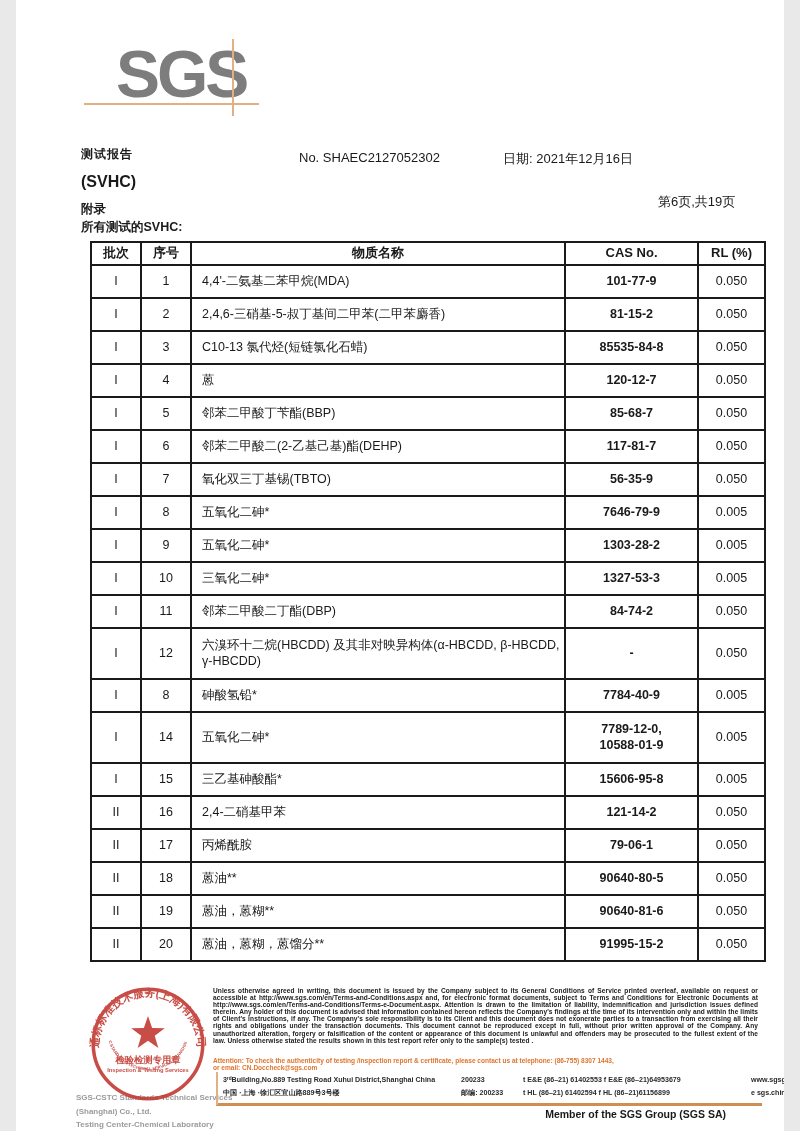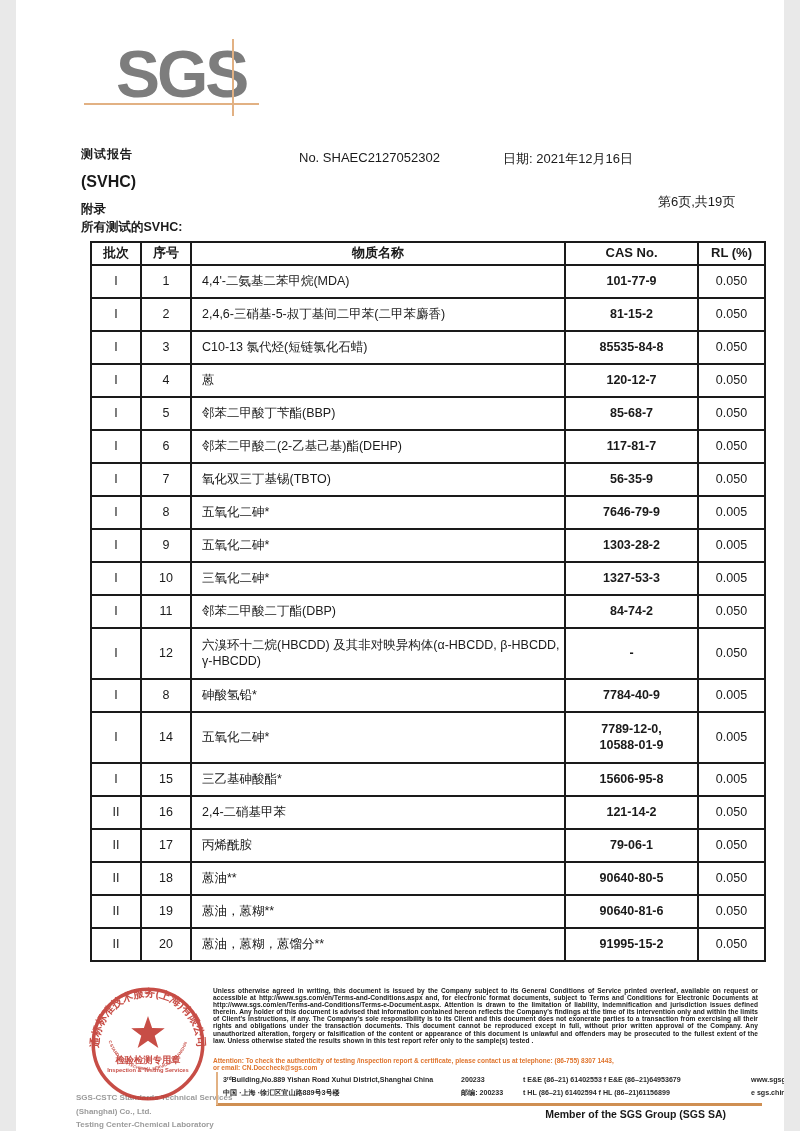--- a/index.html
+++ b/index.html
@@ -279,21 +279,21 @@
   </div>
 
   <div class="disclaimer">Unless otherwise agreed in writing, this document is issued by the Company subject to its General Conditions of Service printed overleaf, available on request or accessible at http://www.sgs.com/en/Terms-and-Conditions.aspx and, for electronic format documents, subject to Terms and Conditions for Electronic Documents at http://www.sgs.com/en/Terms-and-Conditions/Terms-e-Document.aspx. Attention is drawn to the limitation of liability, indemnification and jurisdiction issues defined therein. Any holder of this document is advised that information contained hereon reflects the Company's findings at the time of its intervention only and within the limits of Client's instructions, if any. The Company's sole responsibility is to its Client and this document does not exonerate parties to a transaction from exercising all their rights and obligations under the transaction documents. This document cannot be reproduced except in full, without prior written approval of the Company. Any unauthorized alteration, forgery or falsification of the content or appearance of this document is unlawful and offenders may be prosecuted to the fullest extent of the law. Unless otherwise stated the results shown in this test report refer only to the sample(s) tested .</div>
   <div class="attention">
     <div>Attention: To check the authenticity of testing /inspection report &amp; certificate, please contact us at telephone: (86-755) 8307 1443,</div>
     <div>or email: CN.Doccheck@sgs.com</div>
   </div>
 
   <div class="addr-block">
     <div class="addr-grid">
-      <div>3ʳᵈBuilding,No.889 Yishan Road Xuhui District,Shanghai China</div>
+      <div>3ʳᵈBuilding,No.889 Testing Road Xuhui District,Shanghai China</div>
       <div>200233</div>
       <div>t E&amp;E (86–21) 61402553   f E&amp;E (86–21)64953679</div>
       <div>www.sgsgroup.com.cn</div>
       <div>中国 ·上海 ·徐汇区宜山路889号3号楼</div>
       <div>邮编: 200233</div>
       <div>t HL (86–21) 61402594    f HL (86–21)61156899</div>
       <div>e  sgs.china@sgs.com</div>
     </div>
   </div>
   <div class="addr-underline"></div>

